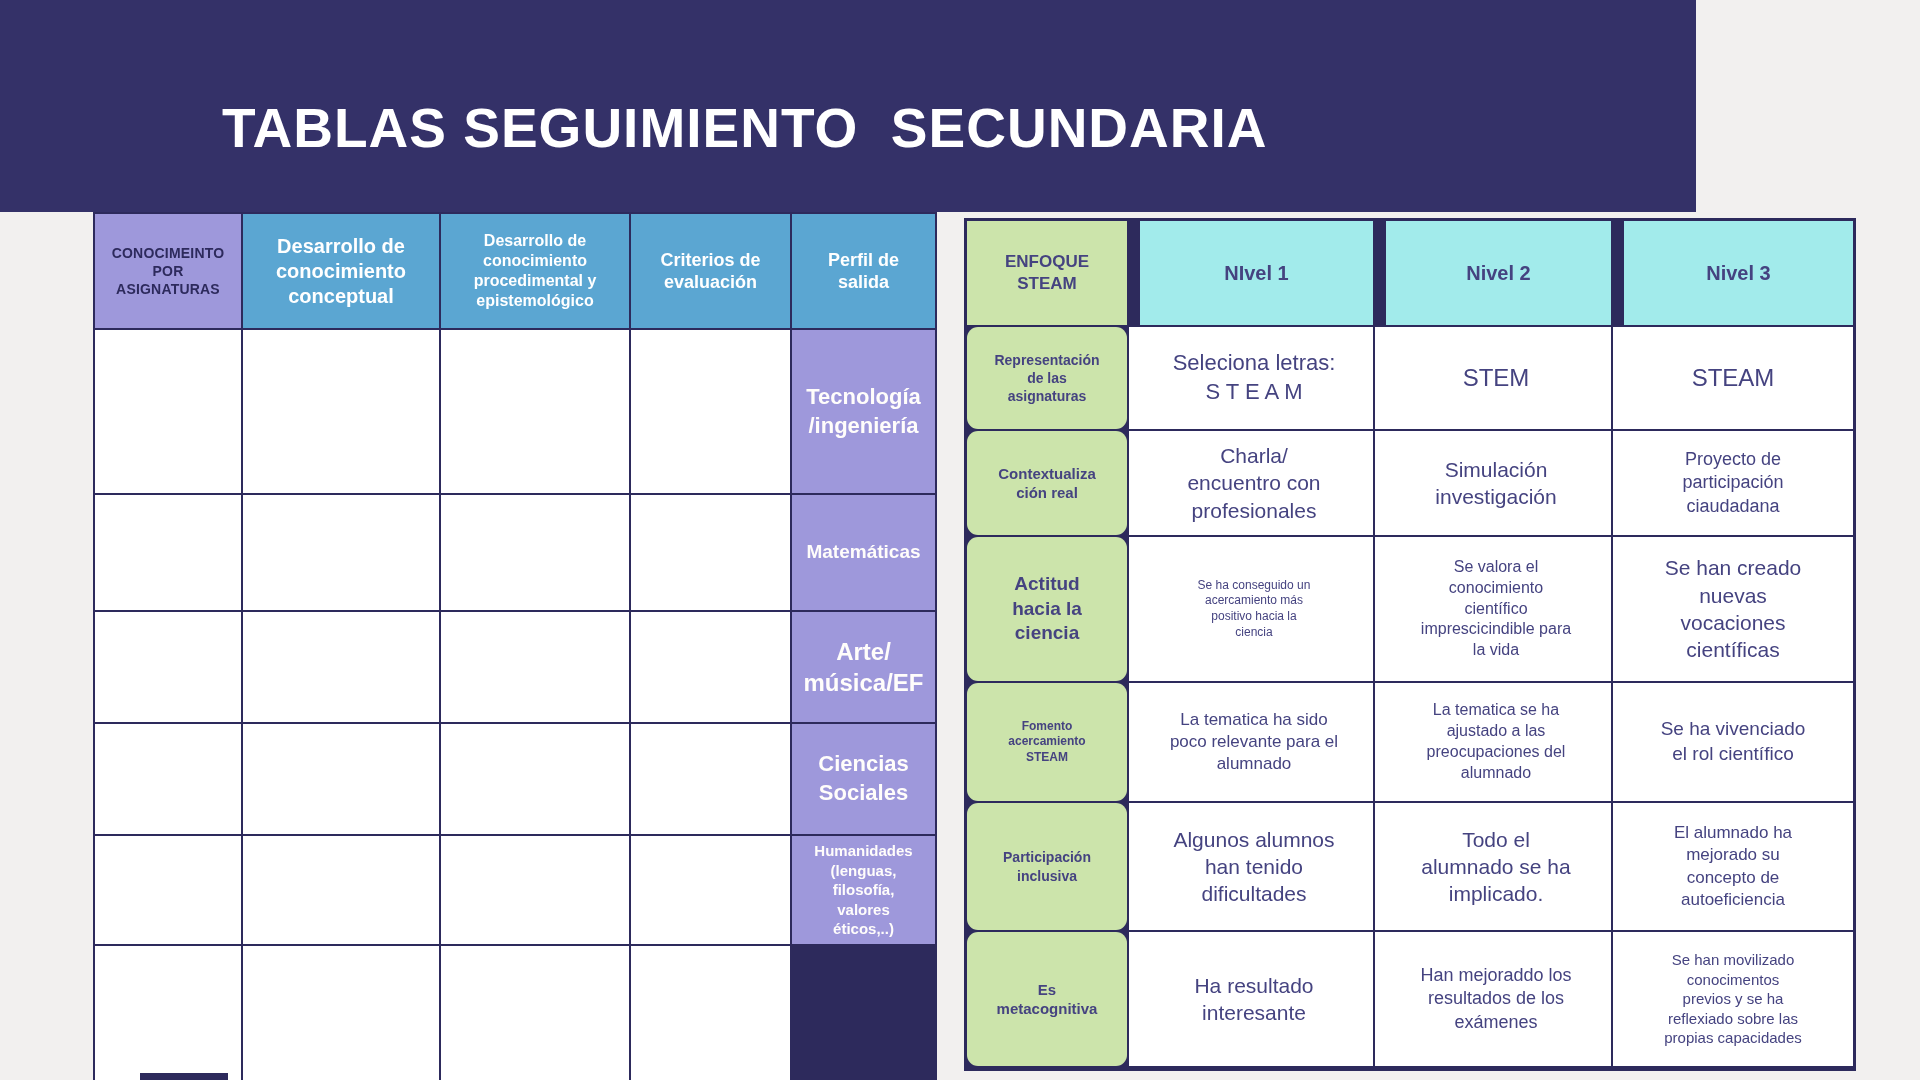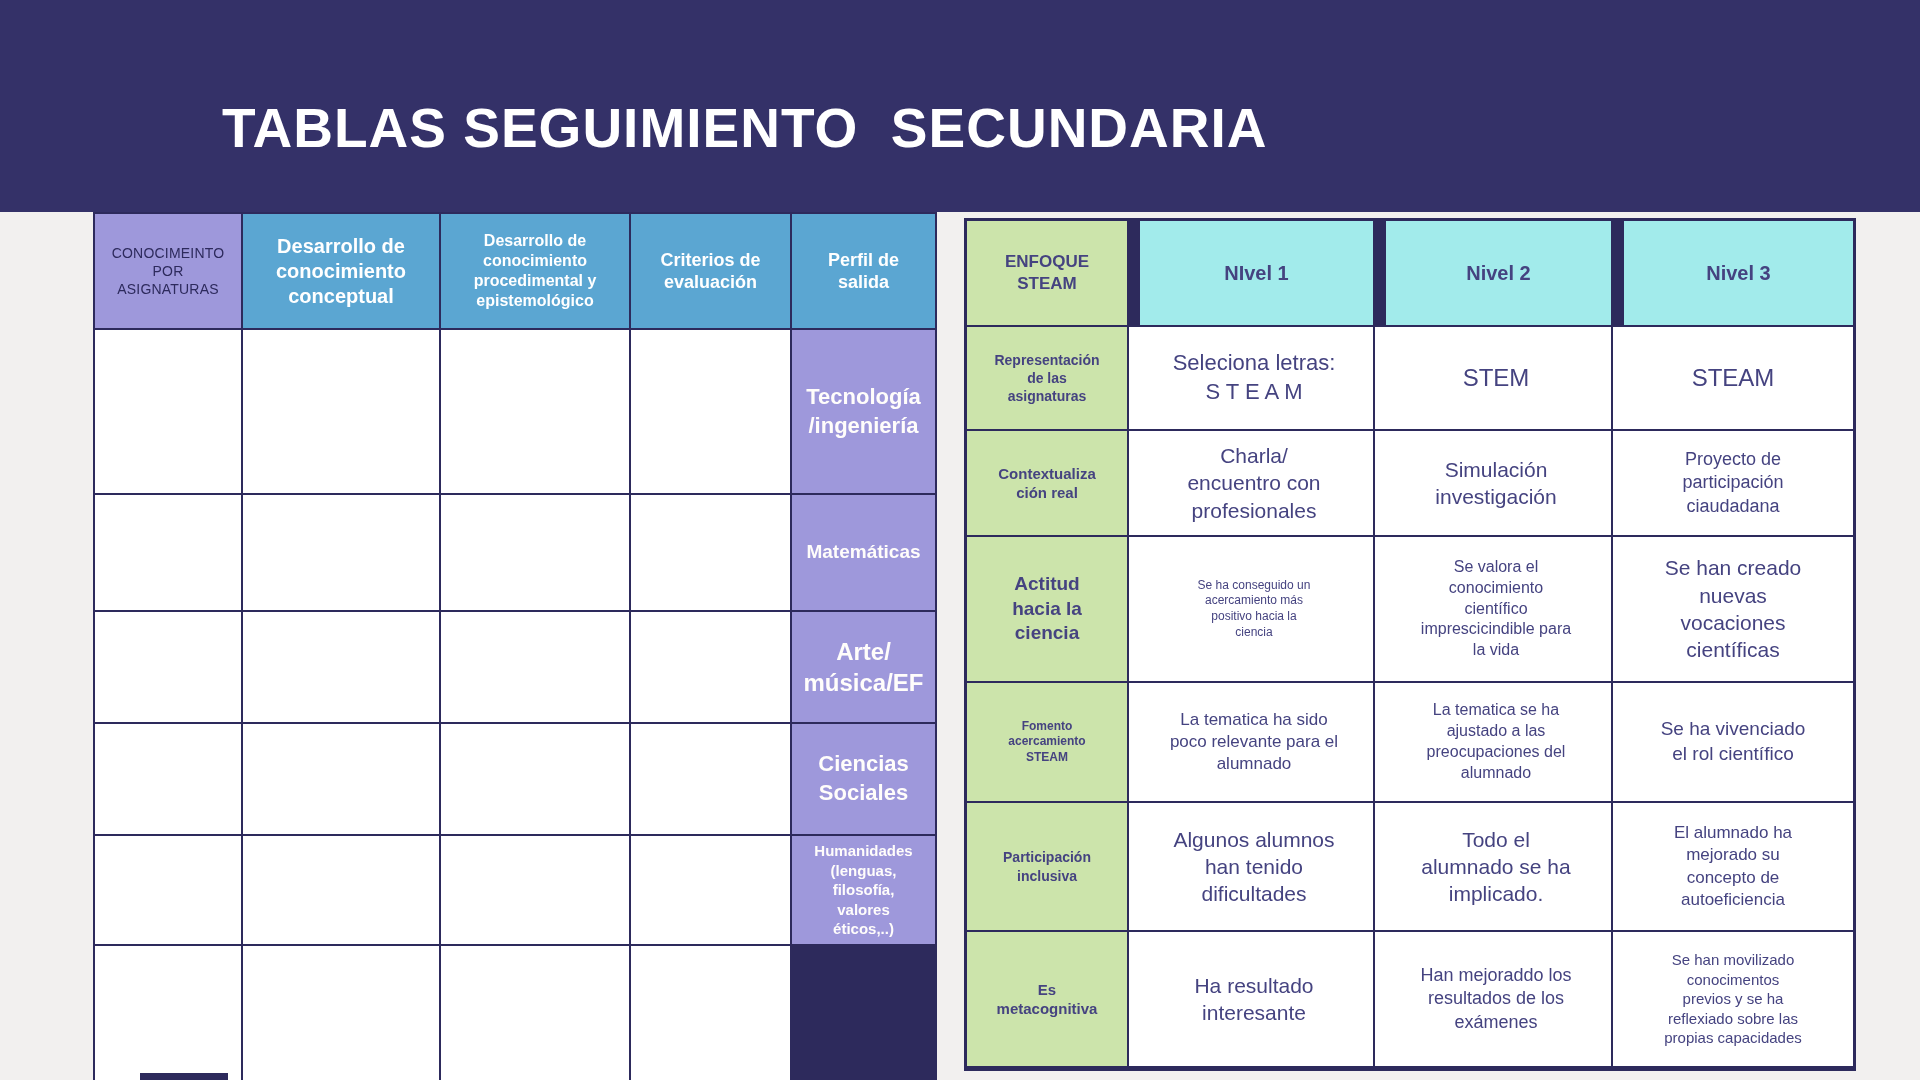--- a/index.html
+++ b/index.html
@@ -1,58 +1,58 @@
 <!DOCTYPE html>
 <html><head>
 <meta charset="utf-8">
 <style>
   html,body{margin:0;padding:0;}
   body{
     width:1920px;height:1080px;position:relative;overflow:hidden;
     background:#f2f0ef;
     font-family:"Liberation Sans", sans-serif;
   }
-  .banner{position:absolute;left:0;top:0;width:1920px;height:212px;background:#343168;}
+  .banner{position:absolute;left:0;top:0;width:1696px;height:212px;background:#343168;}
   .title{
     position:absolute;left:222px;top:92px;
     font-size:55px;font-weight:bold;color:#ffffff;
     letter-spacing:1px;white-space:pre;line-height:72px;
   }
   .pw{white-space:pre-line;}
   
   .ltable{
     position:absolute;left:93px;top:212px;
     display:grid;
     grid-template-columns:146px 196px 188px 159px 143px;
     grid-template-rows:114px 163px 115px 110px 110px 108px 170px;
     gap:2px;padding:2px;background:#2d2a5c;
   }
   .ltable>div{
     background:#ffffff;display:flex;align-items:center;justify-content:center;
     text-align:center;
   }
-  .lcorner{background:#9e98db !important;color:#2d2a5c;font-weight:normal;line-height:1.3;letter-spacing:.2px;}
+  .lcorner{background:#9e98db !important;color:#2d2a5c;font-weight:bold;line-height:1.3;letter-spacing:.2px;}
   .lhead{background:#5ba6d2 !important;color:#ffffff;font-weight:bold;line-height:1.25;}
   .llabel{background:#9e98db !important;color:#fffdfb;font-weight:bold;line-height:1.3;}
   
   .rtable{
     position:absolute;left:964px;top:218px;
     display:grid;
     grid-template-columns:160px 244px 236px 240px;
     grid-template-rows:104px 102px 104px 144px 118px 127px 134px;
     gap:2px;padding:3px 3px 0 3px;background:#2d2a5c;
     border-bottom:5px solid #2d2a5c;
   }
   .rtable>div{
     background:#ffffff;display:flex;align-items:center;justify-content:center;
     text-align:center;color:#454380;line-height:1.3;
   }
   .rcorner{background:#cce4ab !important;color:#2d2a5c;font-weight:bold;line-height:1.3;}
   .rhead{background:#a2ebeb !important;color:#2d2a5c;font-weight:bold;margin-left:11px;}
-  .rlabel{background:#cce4ab !important;color:#2d2a5c;font-weight:bold;line-height:1.3;}
+  .rlabel{background:#cce4ab !important;color:#2d2a5c;font-weight:bold;line-height:1.3;border-radius:11px;}
   .cl{justify-content:flex-start;text-align:left;padding-left:14px;padding-right:8px;}
   .stub{position:absolute;left:140px;top:1073px;width:88px;height:7px;background:#2d2a5c;}
 </style>
 </head>
 <body>
 
 <div class="banner">
   <div class="title">TABLAS SEGUIMIENTO  SECUNDARIA</div>
 </div>
 

